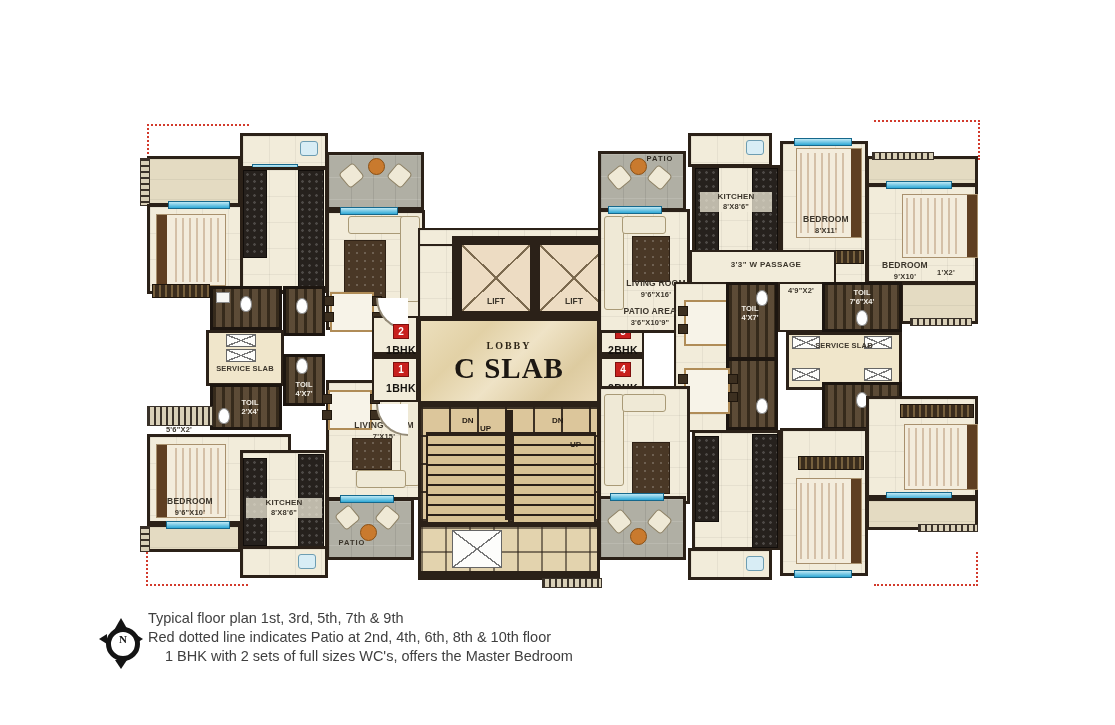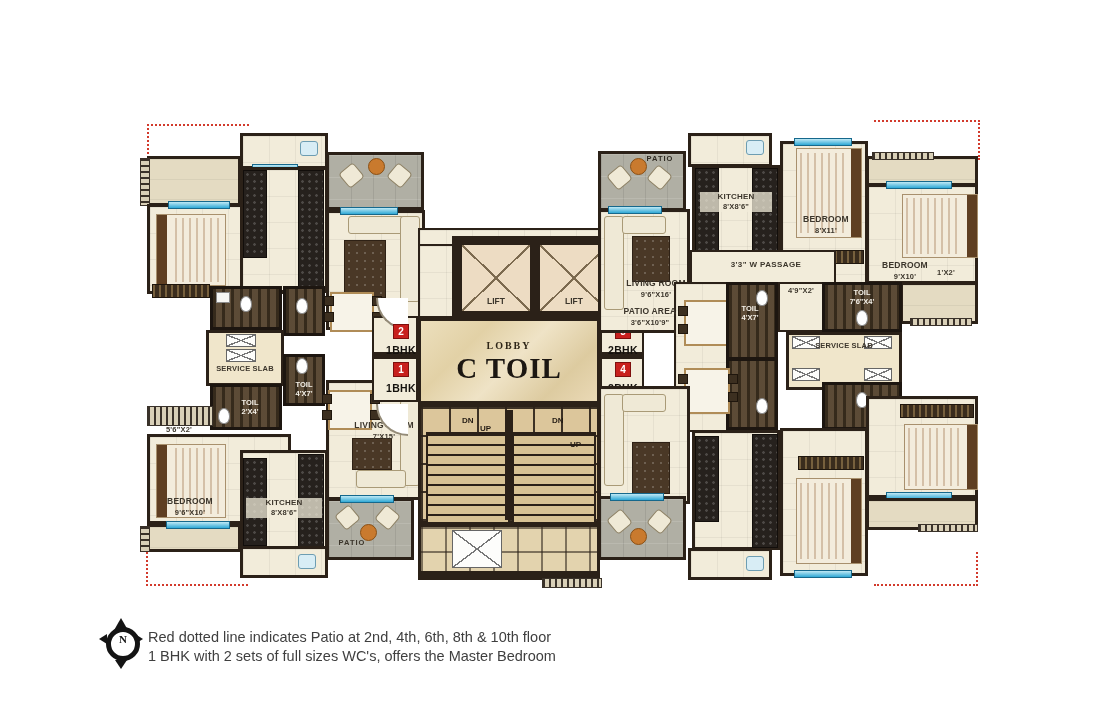--- a/index.html
+++ b/index.html
@@ -197,21 +197,21 @@
 
   <div class="room" style="left:418px;top:228px;width:200px;height:18px;border-width:2px;"></div>
   <div class="wall" style="left:452px;top:236px;width:166px;height:84px;"></div>
   <div class="room" style="left:418px;top:244px;width:36px;height:74px;border-width:2px;"></div>
   <div class="lift" style="left:460px;top:243px;width:72px;height:70px;"></div>
   <div class="lift" style="left:538px;top:243px;width:72px;height:70px;"></div>
   <div class="lift-lbl" style="left:460px;top:296px;">LIFT</div>
   <div class="lift-lbl" style="left:538px;top:296px;">LIFT</div>
   <div class="lobbybg" style="left:418px;top:318px;width:182px;height:86px;"></div>
   <div class="lobby-s" style="left:418px;top:340px;">LOBBY</div>
-  <div class="wing-l" style="left:418px;top:352px;">C TOIL</div>
+  <div class="wing-l" style="left:418px;top:352px;">C SLAB</div>
   <div class="stairsbg" style="left:418px;top:404px;width:182px;height:120px;"></div>
   <div class="flight" style="left:426px;top:432px;width:80px;height:88px;"></div>
   <div class="flight" style="left:512px;top:432px;width:80px;height:88px;"></div>
   <div class="wall" style="left:505px;top:410px;width:8px;height:110px;"></div>
   <div class="dnup" style="left:462px;top:416px;">DN</div>
   <div class="dnup" style="left:480px;top:424px;">UP</div>
   <div class="dnup" style="left:552px;top:416px;">DN</div>
   <div class="dnup" style="left:570px;top:440px;">UP</div>
   <div class="landing" style="left:418px;top:524px;width:182px;height:50px;"></div>
   <div class="xbox" style="left:452px;top:530px;width:50px;height:38px;"></div>
@@ -366,16 +366,17 @@
   <div class="hatchh" style="left:918px;top:524px;width:58px;height:6px;"></div>
 
   <div class="compass">
     <div class="tri" style="left:14px;top:0;border-left:8px solid transparent;border-right:8px solid transparent;border-bottom:14px solid #141414;"></div>
     <div class="cring"></div>
     <div class="tri" style="left:0;top:16px;border-top:5px solid transparent;border-bottom:5px solid transparent;border-right:8px solid #141414;"></div>
     <div class="tri" style="left:36px;top:16px;border-top:5px solid transparent;border-bottom:5px solid transparent;border-left:8px solid #141414;"></div>
     <div class="tri" style="left:16px;top:42px;border-left:6px solid transparent;border-right:6px solid transparent;border-top:9px solid #141414;"></div>
     <div class="cn">N</div>
   </div>
+  <div class="note" style="top:610px;">Typical floor plan 1st, 3rd, 5th, 7th &amp; 9th</div>
   <div class="note" style="top:629px;">Red dotted line indicates Patio at 2nd, 4th, 6th, 8th &amp; 10th floor</div>
-  <div class="note" style="top:648px;">1 BHK with 2 sets of full sizes WC's, offers the Master Bedroom</div>
+  <div class="note" style="top:648px;margin-left:17px;">1 BHK with 2 sets of full sizes WC's, offers the Master Bedroom</div>
 
 </div>
 
 </body></html>

